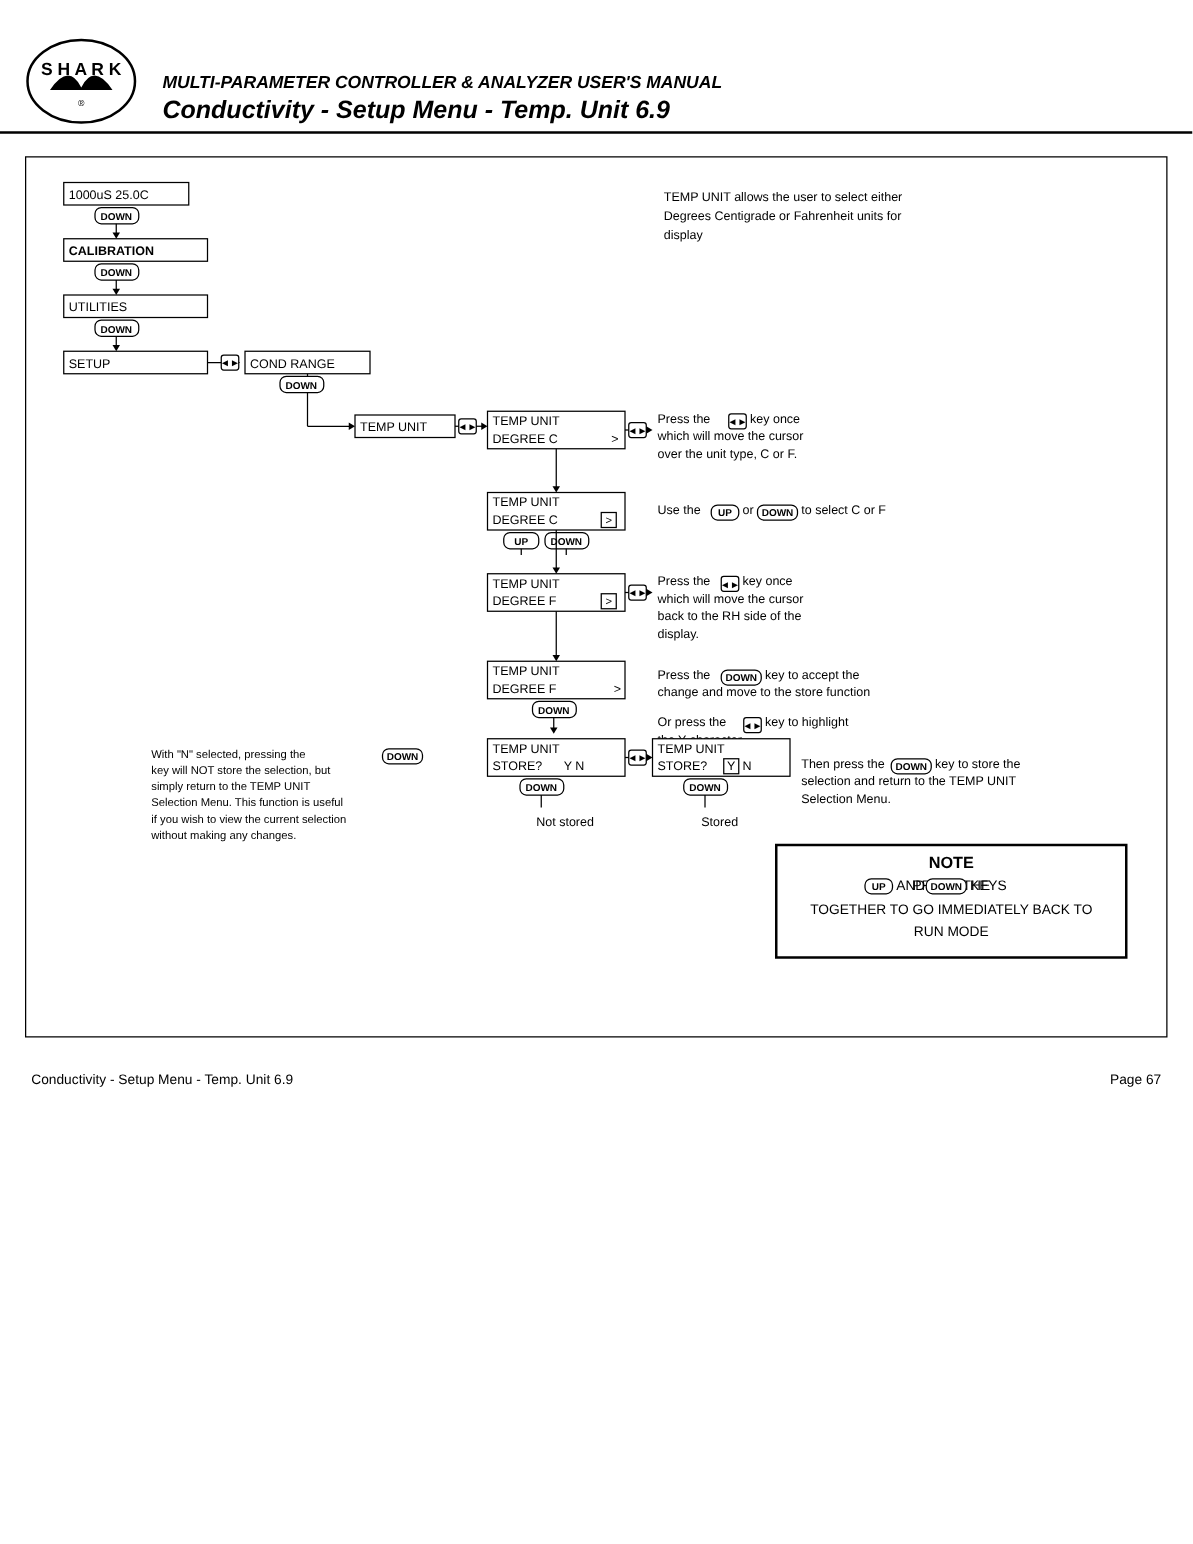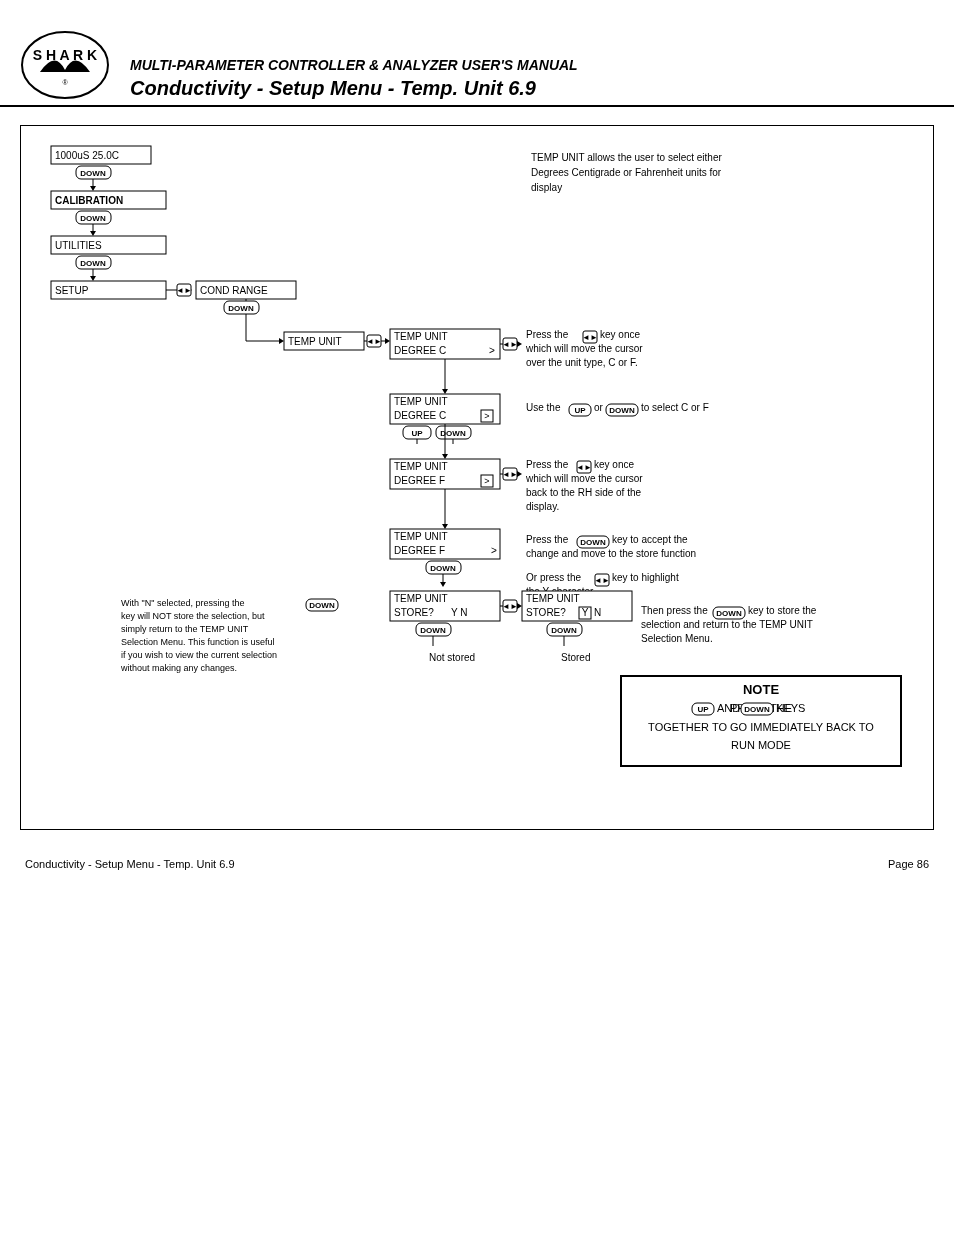--- a/index.html
+++ b/index.html
@@ -283,14 +283,14 @@
     <text x="720" y="613" font-size="11" font-family="Arial" text-anchor="middle">RUN MODE</text>
 
     <text x="490" y="25" font-size="10" font-family="Arial">TEMP UNIT allows the user to select either</text>
     <text x="490" y="40" font-size="10" font-family="Arial">Degrees Centigrade or Fahrenheit units for</text>
     <text x="490" y="55" font-size="10" font-family="Arial">display</text>
   </svg>
 </div>
 
 <div style="position: relative; padding: 10px 25px; display: flex; justify-content: space-between; font-size: 11px; margin-top: 10px;">
   <span>Conductivity - Setup Menu - Temp. Unit 6.9</span>
-  <span>Page 86</span>
+  <span>Page 67</span>
 </div>
 
 </body></html>

